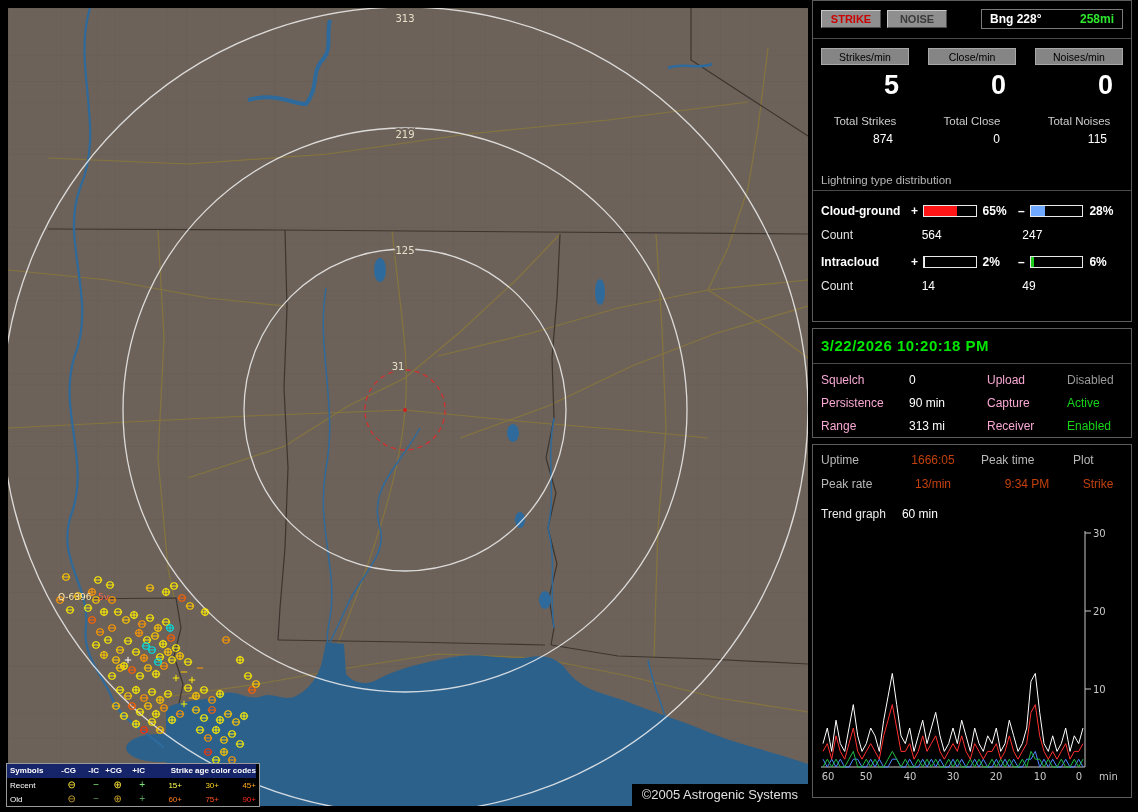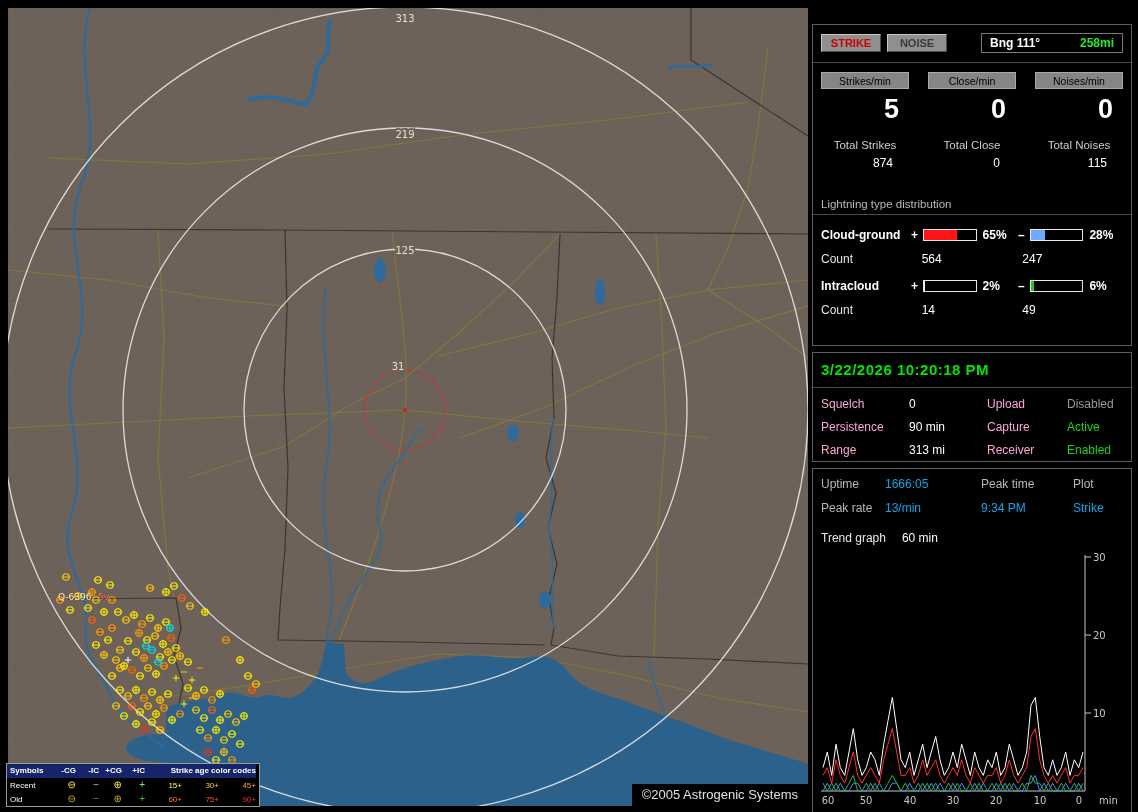--- a/index.html
+++ b/index.html
@@ -15,21 +15,21 @@
   .legend{position:absolute;left:6px;top:763px;width:254px;background:#000;
           border:1px solid #9a9a9a;display:grid;
           grid-template-columns:46px 23px 23px 23px 23px 37px 37px 37px;
           grid-auto-rows:14px;font-size:8px;color:#fff;align-items:center;box-sizing:border-box;}
   .legend .cell{text-align:right;overflow:hidden;white-space:nowrap;}
   .legend .lft{text-align:left;padding-left:3px;}
   .legend .hdr{background:#16246a;height:14px;line-height:14px;font-weight:bold;}
   .legend .span3{grid-column:span 3;}
   .legend .sym{font-size:10px;line-height:12px;}
   
-  .panel{position:absolute;left:812px;top:24px;width:322px;height:595px;}
+  .panel{position:absolute;left:812px;top:0;width:322px;height:595px;}
   .section{position:absolute;left:0;width:320px;border:1px solid #5c5c5c;background:#000;
            box-sizing:border-box;padding:8px;}
   .s1{top:0;height:322px;}
   .s2{top:328px;height:110px;}
   .s3{top:444px;height:354px;}
   .hline{height:1px;background:#4a4a4a;margin:9px -8px;}
   .btnrow{display:flex;align-items:center;gap:6px;}
   .btn{width:60px;height:18px;font-size:11px;font-weight:bold;background:#8f8f8f;
        border:1px solid;border-color:#c8c8c8 #4c4c4c #4c4c4c #c8c8c8;
        font-family:"Liberation Sans",sans-serif;padding:0;cursor:pointer;}
@@ -56,21 +56,21 @@
   .dpct{width:35px;font-weight:bold;color:#fff;padding-left:3px;}
   .crow{display:flex;margin-top:10px;font-size:12px;color:#e2e2e2;}
   .crow .cl{width:104px;}
   .crow .cv{width:104px;color:#fff;}
   .dtime{color:#00e600;font-size:15px;font-weight:bold;letter-spacing:.5px;}
   .srow{display:grid;grid-template-columns:88px 78px 80px auto;font-size:12px;margin-top:9px;}
   .slbl{color:#f9a8d4;}
   .sval{color:#fff;}
   .stats{display:grid;grid-template-columns:64px 96px 92px auto;row-gap:10px;font-size:12px;}
   .dim{color:#b8b8b8;}
-  .white{color:#0ea5e9;}
+  .white{color:#c2410c;text-align:center;}
   .trendrow{margin-top:16px;font-size:12px;color:#e8e8e8;display:flex;}
   .trendrow .tv{margin-left:16px;color:#fff;}
   .trend{margin-top:8px;}
   .tick-text{fill:#c8c8c8;font-size:10px;font-family:"DejaVu Sans",sans-serif;}
 </style>
 </head>
 <body>
 
 <div class="map-wrap">
   <svg width="800" height="798" viewBox="0 0 800 798">
@@ -663,21 +663,21 @@
   <div class="cell" style="color: rgb(255, 42, 31);">90+</div>
 </div>
 
 <div class="panel">
 
   <div class="section s1">
     <div class="btnrow">
       <button class="btn strike">STRIKE</button>
       <button class="btn noise">NOISE</button>
       <div class="bng">
-        <span>Bng 111°</span>
+        <span>Bng 228°</span>
         <span class="rng">258mi</span>
       </div>
     </div>
     <div class="hline"></div>
     <div class="rates">
       <div class="ratecol">
         <div class="ratebox">Strikes/min</div>
         <div class="bignum">5</div>
         <div class="totlbl">Total Strikes</div>
         <div class="totval">874</div>

